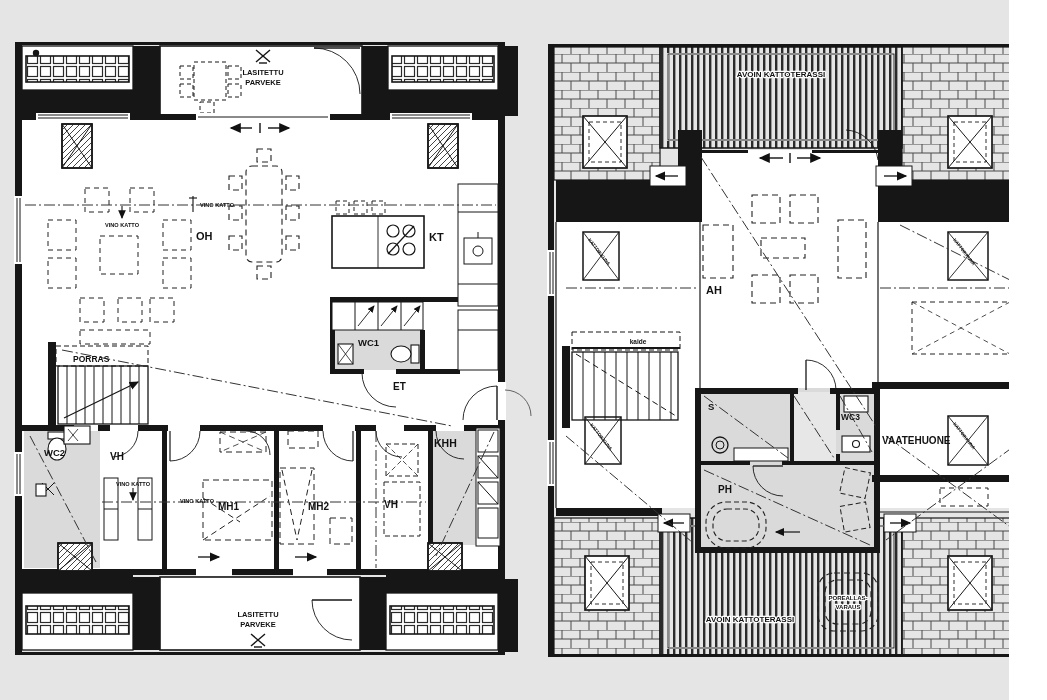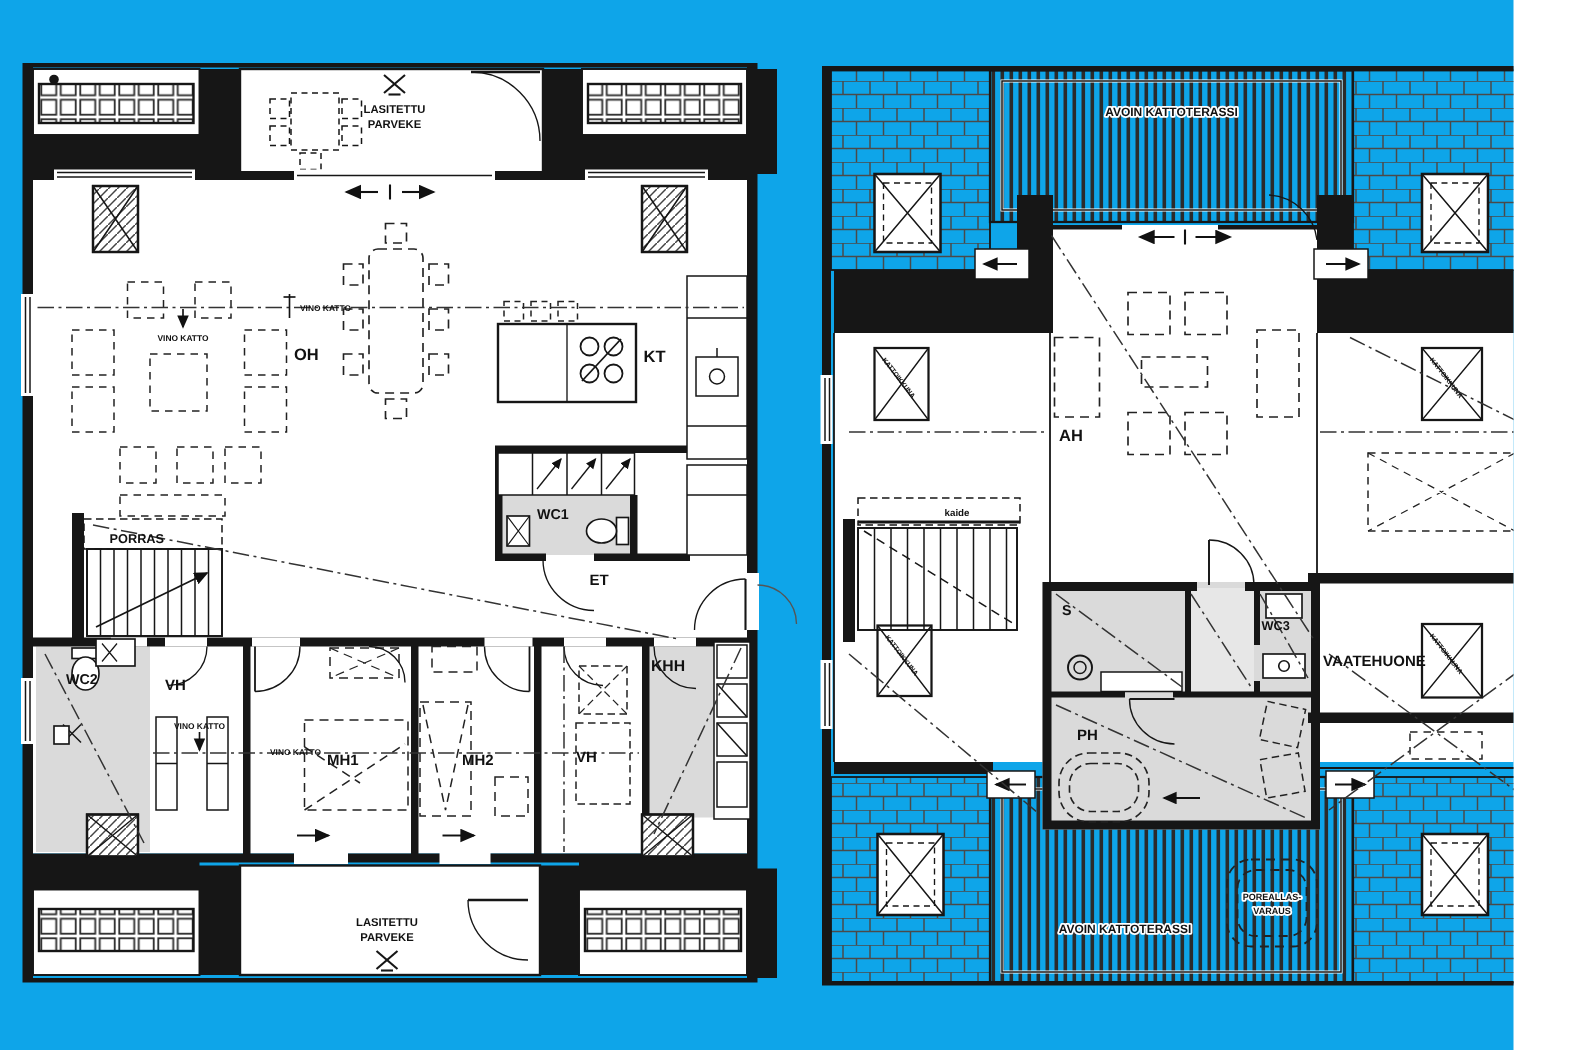--- a/index.html
+++ b/index.html
@@ -1,16 +1,16 @@
 <!DOCTYPE html>
 <html><head>
 <meta charset="utf-8">
 <style>
   html,body{margin:0;padding:0;background:#fff;}
-  #canvas{position:relative;width:1009px;height:700px;background:#0ea5e9;overflow:hidden;}
+  #canvas{position:relative;width:1009px;height:700px;background:#e5e5e5;overflow:hidden;}
   svg{position:absolute;left:0;top:0;}
   text{font-family:"Liberation Sans",sans-serif;fill:#111;stroke:none;}
   .halo{paint-order:stroke;stroke:#fff;stroke-width:2.4px;stroke-linejoin:round;}
 </style>
 </head>
 <body>
 
 <div id="canvas">
 <svg width="1047" height="700" viewBox="0 0 1047 700">
 <defs>

